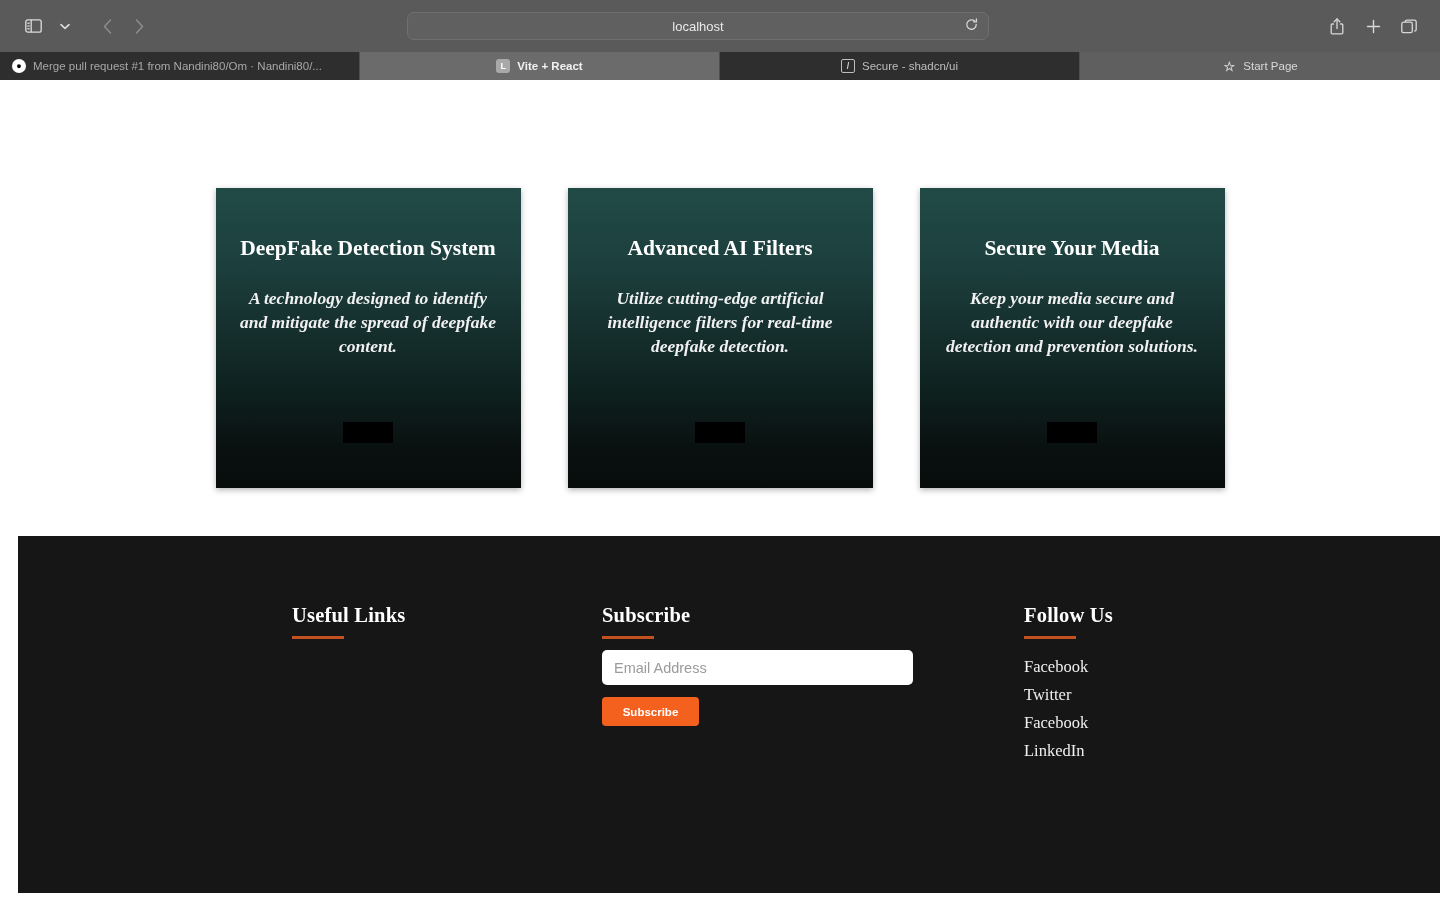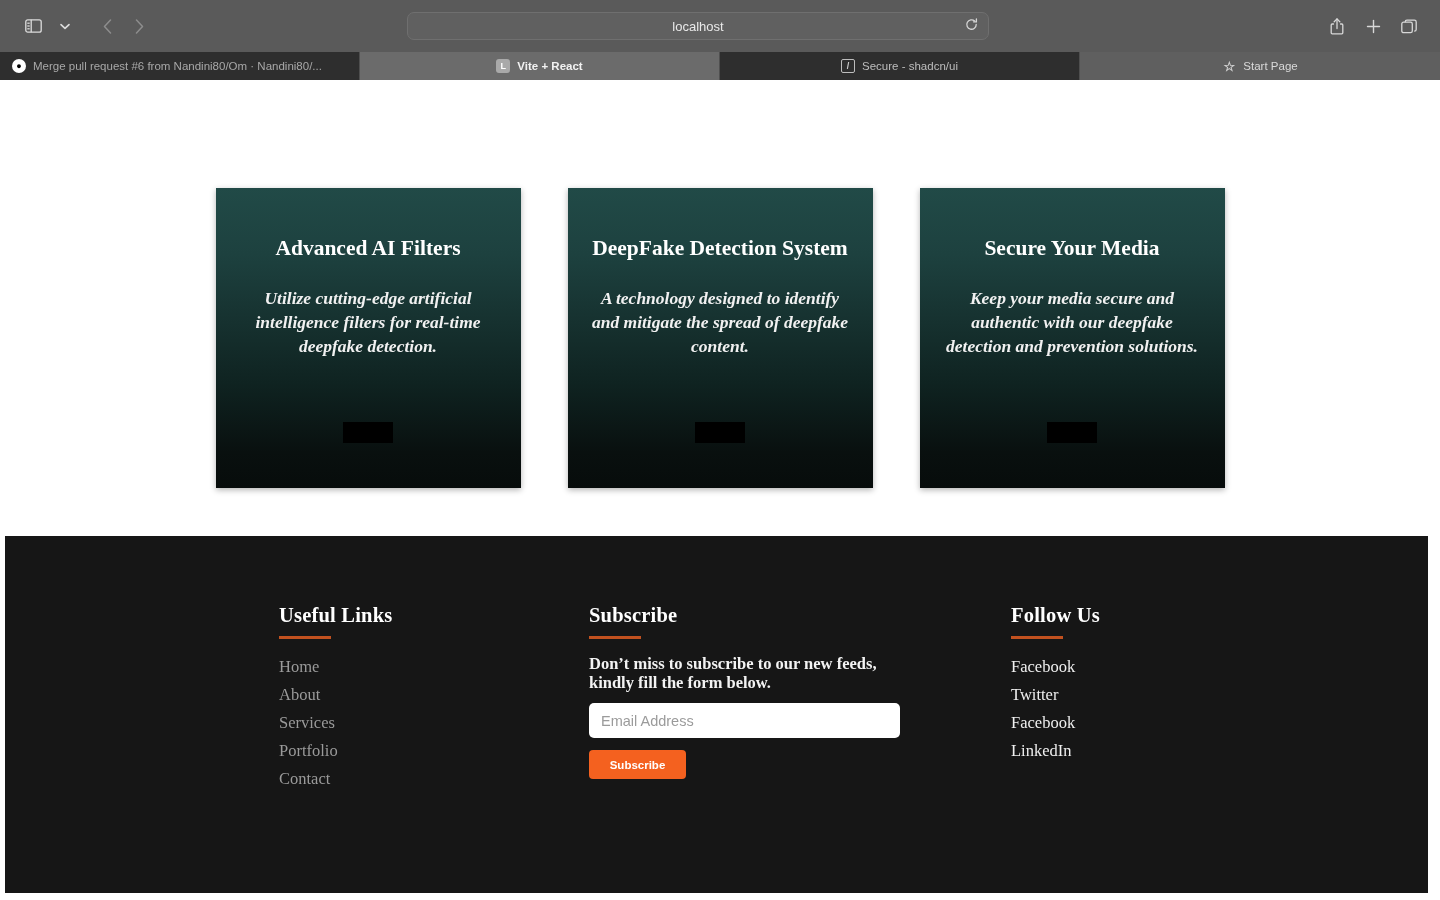--- a/index.html
+++ b/index.html
@@ -175,21 +175,21 @@
     width: 50px; height: 21px;
     background: #000000;
     border: none;
     color: #000000;
     font-size: 11px;
     font-family: "Liberation Sans", sans-serif;
   }
 
   
   #footer {
-    position: absolute; left: 5px; top: 536px;
+    position: absolute; left: 18px; top: 536px;
     width: 1423px; height: 357px;
     background: #161616;
   }
   #footer-inner {
     position: relative;
     width: 100%; height: 100%;
   }
   .footer-col { position: absolute; top: 68px; }
   #col-useful { left: 274px; width: 260px; }
   #col-subscribe { left: 584px; width: 330px; }
@@ -253,59 +253,51 @@
 </style>
 </head>
 <body>
 
 <div id="page">
 
 
   <div id="cards-row">
 
     <div class="feature-card">
+      <div class="card-title">DeepFake Detection System</div>
+      <div class="card-desc">A technology designed to identify and mitigate the spread of deepfake content.</div>
+      <button class="card-action"></button>
+    </div>
+
+    <div class="feature-card">
       <div class="card-title">Advanced AI Filters</div>
       <div class="card-desc">Utilize cutting-edge artificial intelligence filters for real-time deepfake detection.</div>
-      <button class="card-action"></button>
-    </div>
-
-    <div class="feature-card">
-      <div class="card-title">DeepFake Detection System</div>
-      <div class="card-desc">A technology designed to identify and mitigate the spread of deepfake content.</div>
       <button class="card-action"></button>
     </div>
 
 
     <div class="feature-card">
       <div class="card-title">Secure Your Media</div>
       <div class="card-desc">Keep your media secure and authentic with our deepfake detection and prevention solutions.</div>
       <button class="card-action"></button>
     </div>
 
   </div>
 
   <div id="footer">
     <div id="footer-inner">
 
       <div class="footer-col" id="col-useful">
         <div class="footer-heading">Useful Links</div>
         <div class="heading-rule"></div>
-        <div class="footer-links">
-          <a class="footer-link" href="#">Home</a>
-          <a class="footer-link" href="#">About</a>
-          <a class="footer-link" href="#">Services</a>
-          <a class="footer-link" href="#">Portfolio</a>
-          <a class="footer-link" href="#">Contact</a>
-        </div>
       </div>
 
       <div class="footer-col" id="col-subscribe">
         <div class="footer-heading">Subscribe</div>
         <div class="heading-rule"></div>
-        <div id="subscribe-text">Don’t miss to subscribe to our new feeds, kindly fill the form below.</div>
         <input id="email-input" type="text" placeholder="Email Address" style="">
         <button id="subscribe-button">Subscribe</button>
       </div>
 
       <div class="footer-col" id="col-follow">
         <div class="footer-heading">Follow Us</div>
         <div class="heading-rule"></div>
         <div class="footer-links">
           <a class="footer-link bright" href="#">Facebook</a>
           <a class="footer-link bright" href="#">Twitter</a>
@@ -379,21 +371,21 @@
           <path d="M4.2 3.2V3a1.8 1.8 0 0 1 1.8-1.8h7.4A1.8 1.8 0 0 1 15.2 3v7.4a1.8 1.8 0 0 1-1.8 1.8h-0.2"></path>
         </svg>
       </div>
     </div>
   </div>
 
   <div id="tab-bar">
 
     <div class="tab tab-0 inactive-dark">
       <span class="tab-favicon fav-github">●</span>
-      <span class="tab-title">Merge pull request #6 from Nandini80/Om · Nandini80/...</span>
+      <span class="tab-title">Merge pull request #1 from Nandini80/Om · Nandini80/...</span>
     </div>
 
     <div class="tab tab-1 active-mid">
       <span class="tab-favicon fav-vite">L</span>
       <span class="tab-title">Vite + React</span>
     </div>
 
     <div class="tab tab-2 dark2">
       <span class="tab-favicon fav-shadcn">/</span>
       <span class="tab-title">Secure - shadcn/ui</span>

